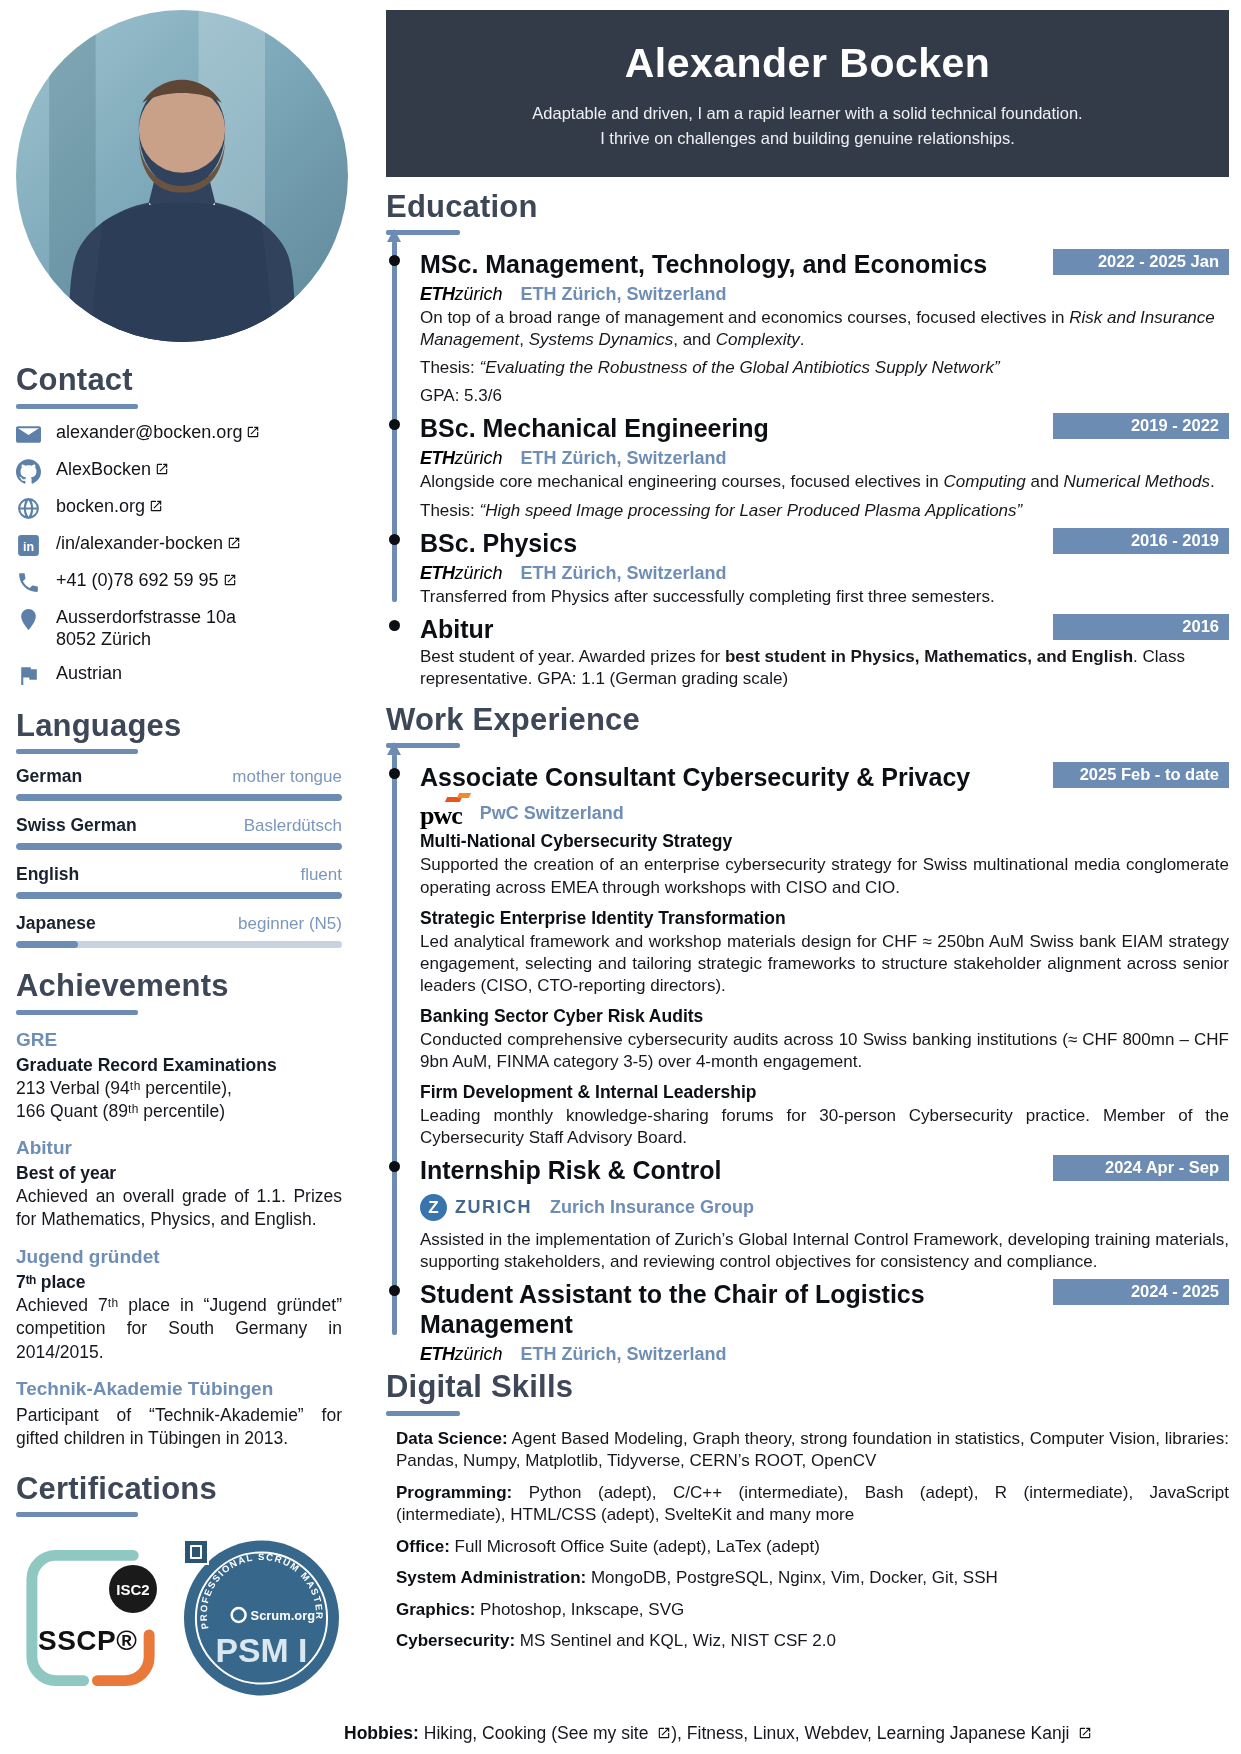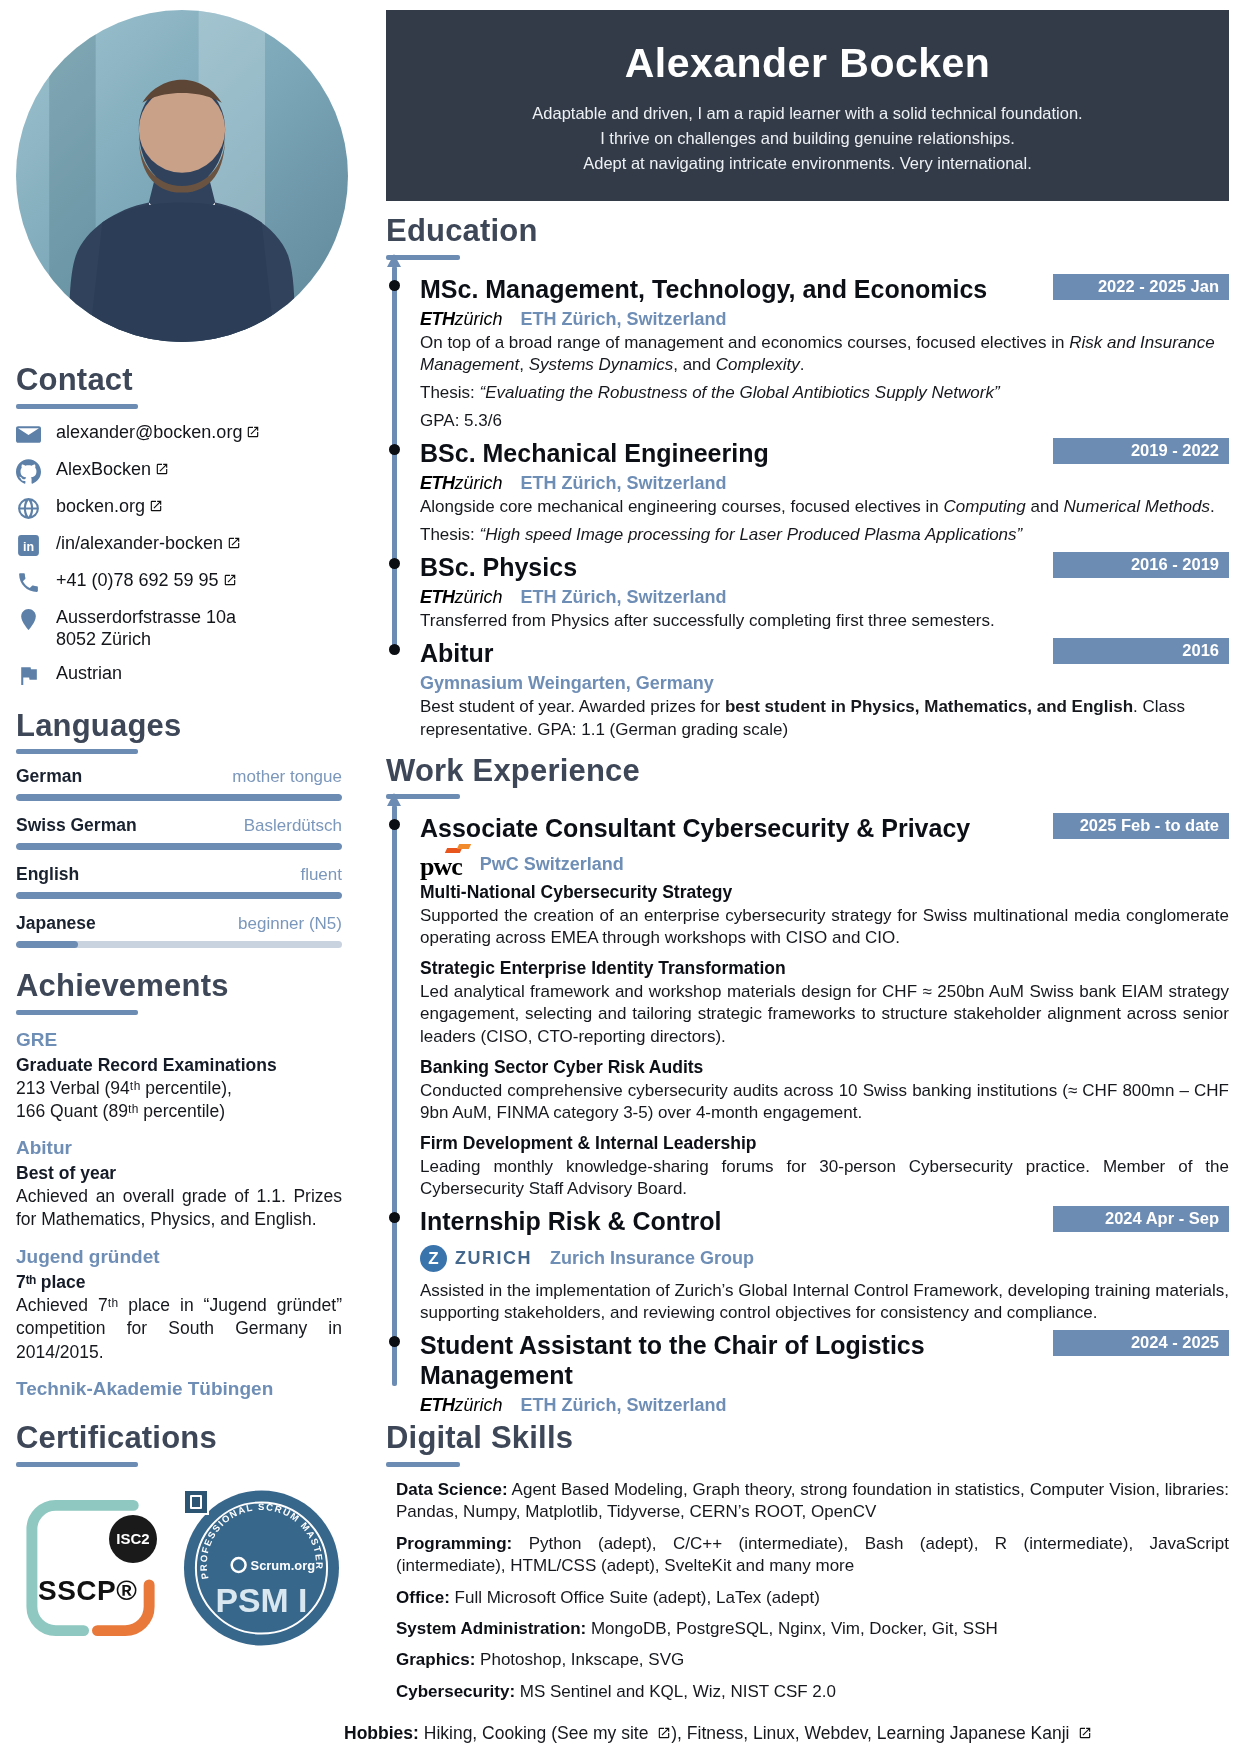--- a/index.html
+++ b/index.html
@@ -284,20 +284,21 @@
       </div>
 
       <div class="ach-block">
         <div class="ach-org">Jugend gründet</div>
         <div class="ach-award">7ᵗʰ place</div>
         <div class="ach-desc">Achieved 7ᵗʰ place in “Jugend gründet” competition for South Germany in 2014/2015.</div>
       </div>
 
       <div class="ach-block">
         <div class="ach-org">Technik-Akademie Tübingen</div>
+        <div class="ach-desc">Participant of “Technik-Akademie” for gifted children in Tübingen in 2013.</div>
       </div>
     </section>
 
     <section class="side-h">
       <div class="sec-title">Certifications</div>
       <div class="sec-underline"></div>
       <div class="cert-row">
 
         <div class="sscp-badge">
           <svg class="frame" viewBox="0 0 150 158">
@@ -330,21 +331,20 @@
     </section>
   </aside>
 
   <main class="main">
 
     <header class="hero">
       <h1 class="hero-name">Alexander Bocken</h1>
       <div class="hero-tag">
         <div>Adaptable and driven, I am a rapid learner with a solid technical foundation.</div>
         <div>I thrive on challenges and building genuine relationships.</div>
-        <div>Adept at navigating intricate environments. Very international.</div>
       </div>
     </header>
 
     <section class="main-sec">
       <div class="sec-title">Education</div>
       <div class="sec-underline"></div>
 
       <div class="timeline tl-edu">
         <div class="tl-line"></div>
 
@@ -388,23 +388,20 @@
             <span class="inst-link">ETH Zürich, Switzerland</span>
           </div>
           <p><span>Transferred from Physics after successfully completing first three semesters.</span></p>
         </div>
 
         <div class="entry">
           <span class="dot"></span>
           <div class="entry-head">
             <span class="entry-title">Abitur</span>
             <span class="date-badge">2016</span>
-          </div>
-          <div class="inst-row">
-            <span class="inst-link">Gymnasium Weingarten, Germany</span>
           </div>
           <p><span>Best student of year. Awarded prizes for </span><span style="font-weight: bold;">best student in Physics, Mathematics, and English</span><span>. Class representative. GPA: 1.1 (German grading scale)</span></p>
         </div>
       </div>
     </section>
 
     <section class="main-sec">
       <div class="sec-title">Work Experience</div>
       <div class="sec-underline"></div>
 

